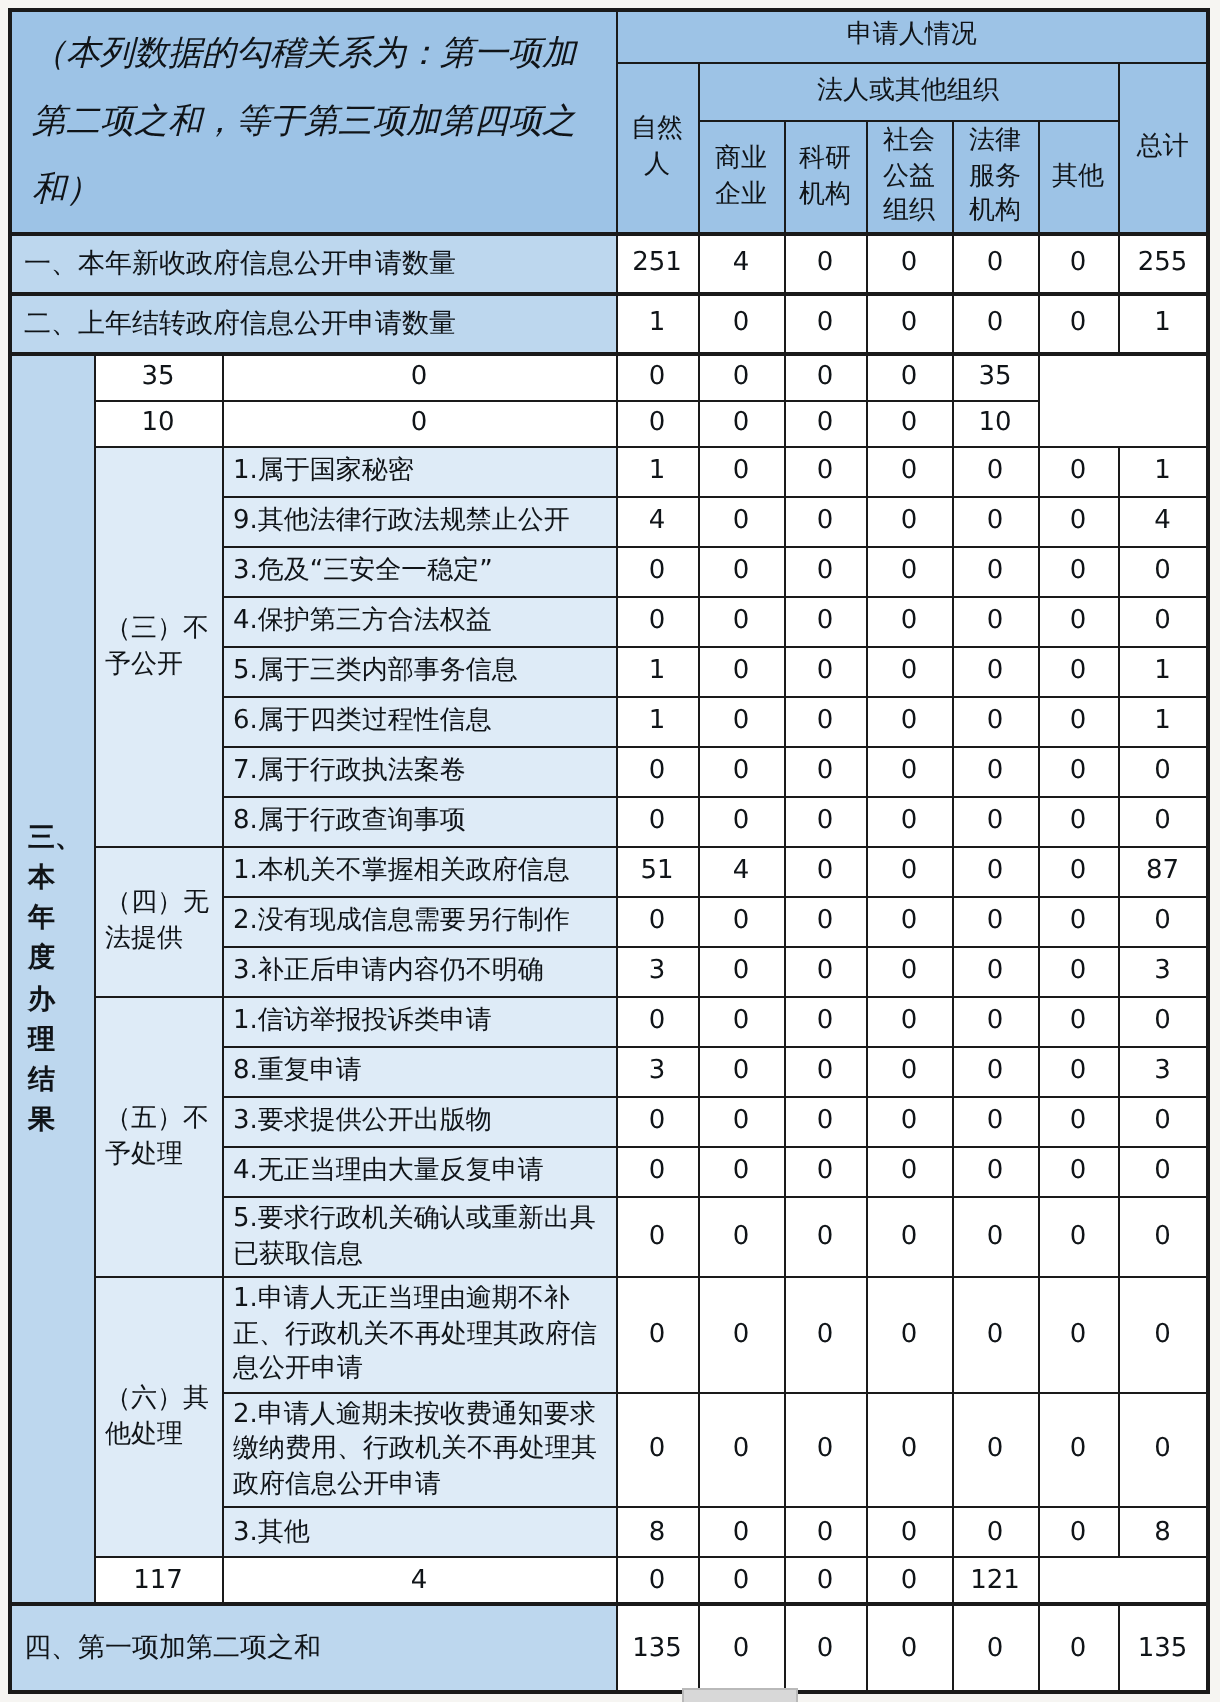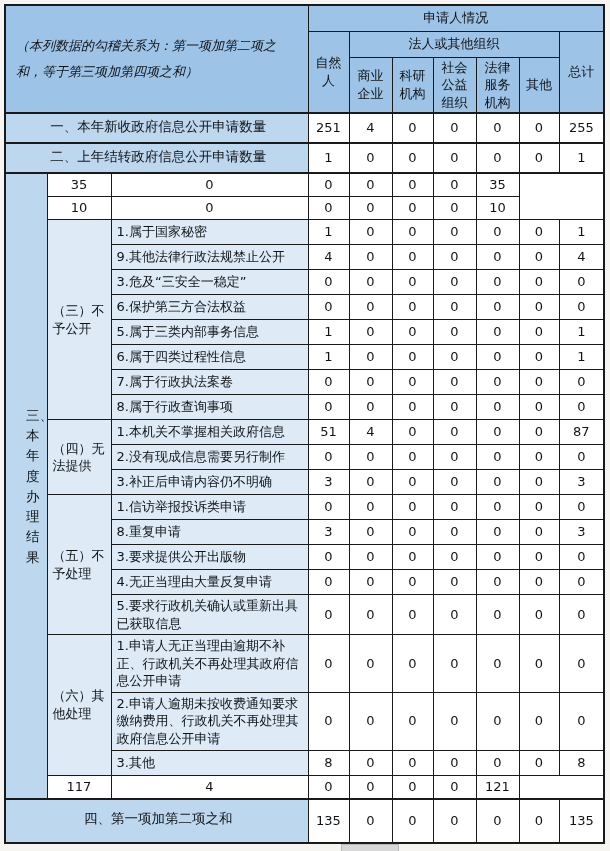--- a/index.html
+++ b/index.html
@@ -30,42 +30,42 @@
     line-height: 1.35;
     vertical-align: middle;
     overflow: hidden;
     word-break: break-all;
   }
   
   thead th { background: #9dc3e6; font-weight: normal; text-align: center; }
   th.annot {
     text-align: left;
     font-style: italic;
-    font-size: 13px;
+    font-size: 17px;
     line-height: 2.0;
     padding: 4px 10px;
     font-family: "DejaVu Serif", "Liberation Serif", serif;
   }
   tr.hr1 { height: 26px; }
   tr.hr2 { height: 26px; }
   tr.hr3 { height: 56px; }
   
   td.main-label {
     background: #bdd7ee;
-    text-align: center;
+    text-align: left;
     padding-left: 6px;
     font-size: 13.5px;
-    font-family: Liberation Mono, monospace;
   }
   td.side-label {
     background: #bdd7ee;
     text-align: left;
-    padding: 2px 20px;
+    padding: 2px 8px;
     font-size: 13.5px;
     line-height: 1.5;
+    font-weight: bold;
   }
   td.group-label, td.item-label {
     background: #deebf7;
     text-align: left;
     padding: 2px 5px;
     margin-left: 40px;
   }
   td.num {
     background: #ffffff;
     text-align: center;
@@ -186,21 +186,21 @@
           <td class="item-label">3.危及“三安全一稳定”</td>
           <td class="num">0</td>
           <td class="num">0</td>
           <td class="num">0</td>
           <td class="num">0</td>
           <td class="num">0</td>
           <td class="num">0</td>
           <td class="num">0</td>
         </tr>
         <tr class="h-std">
-          <td class="item-label">6.保护第三方合法权益</td>
+          <td class="item-label">4.保护第三方合法权益</td>
           <td class="num">0</td>
           <td class="num">0</td>
           <td class="num">0</td>
           <td class="num">0</td>
           <td class="num">0</td>
           <td class="num">0</td>
           <td class="num">0</td>
         </tr>
         <tr class="h-std">
           <td class="item-label">5.属于三类内部事务信息</td>

